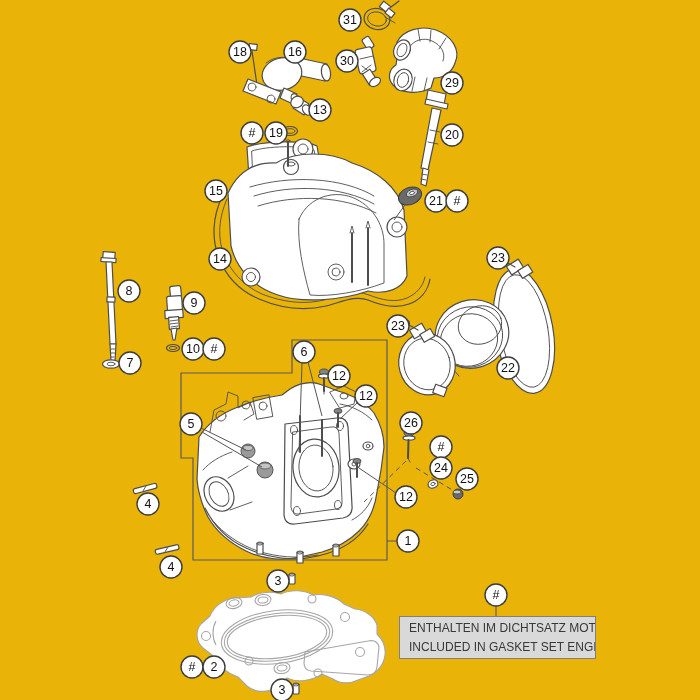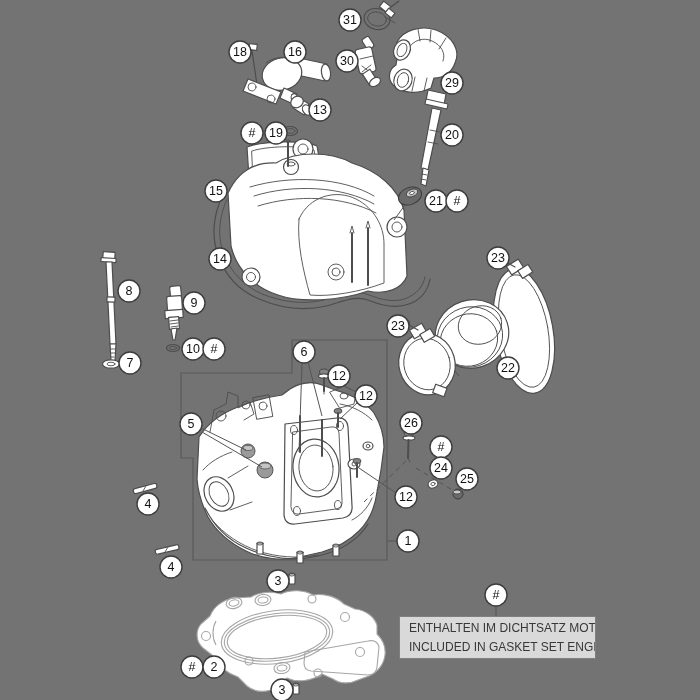--- a/index.html
+++ b/index.html
@@ -1,16 +1,16 @@
 <!DOCTYPE html>
 <html><head>
 <meta charset="utf-8">
 <style>
   html,body{margin:0;padding:0;background:#fff}
-  #stage{position:relative;width:700px;height:700px;background:#737373;overflow:hidden;
+  #stage{position:relative;width:700px;height:700px;background:#eab308;overflow:hidden;
          font-family:"Liberation Sans",sans-serif}
   #stage svg{position:absolute;left:0;top:0}
   .ln{fill:none;stroke:#4d4d4d;stroke-width:1.2;stroke-linecap:round;stroke-linejoin:round}
   .lnw{fill:#fff;stroke:#4d4d4d;stroke-width:1.2;stroke-linejoin:round}
   .thin{stroke-width:0.9}
   .sw2{stroke-width:2}
   .lt{fill:none;stroke:#a6a6a6;stroke-width:1.1;stroke-linejoin:round}
   .ltw{fill:#fff;stroke:#a6a6a6;stroke-width:1.1;stroke-linejoin:round}
   .gray{fill:#9a9a9a;stroke:#555;stroke-width:1}
   .dark{fill:#6a6a6a;stroke:#3c3c3c;stroke-width:1}

